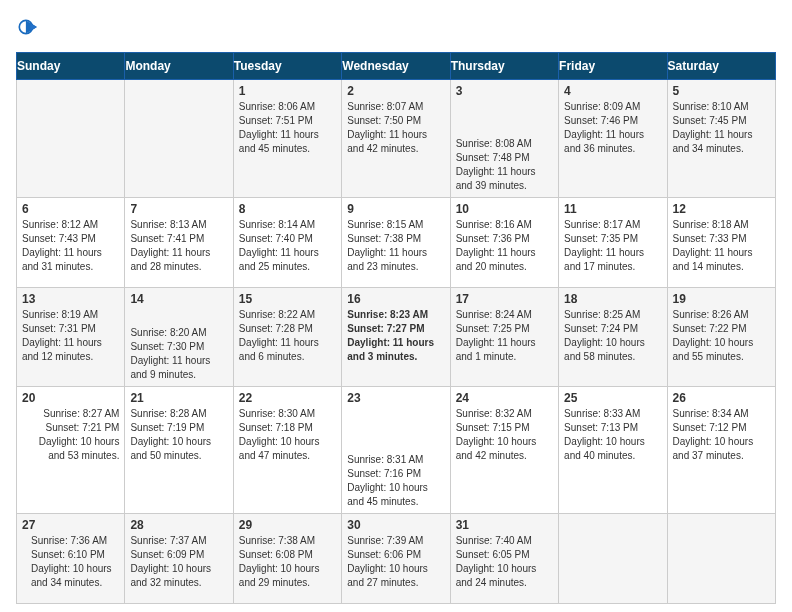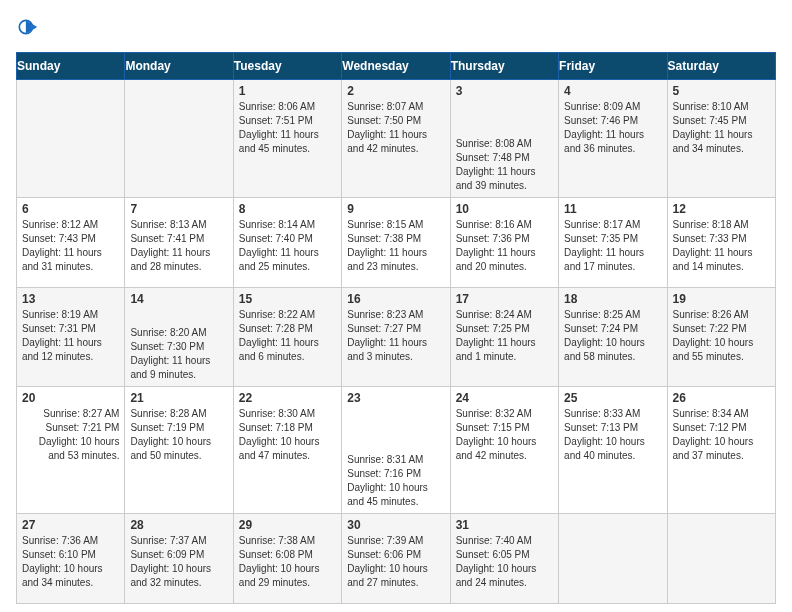--- a/index.html
+++ b/index.html
@@ -219,21 +219,21 @@
 Daylight: 11 hours and 9 minutes.</div>
         </td>
         <td>
           <span class="day-number">15</span>
           <div class="day-info" style="white-space: pre-line;">Sunrise: 8:22 AM
 Sunset: 7:28 PM
 Daylight: 11 hours and 6 minutes.</div>
         </td>
         <td>
           <span class="day-number">16</span>
-          <div class="day-info" style="white-space: pre-line;">Sunrise: 8:23 AM
+          <div class="day-info" style="white-space: pre-line; font-weight: bold;">Sunrise: 8:23 AM
 Sunset: 7:27 PM
 Daylight: 11 hours and 3 minutes.</div>
         </td>
         <td>
           <span class="day-number">17</span>
           <div class="day-info" style="white-space: pre-line;">Sunrise: 8:24 AM
 Sunset: 7:25 PM
 Daylight: 11 hours and 1 minute.</div>
         </td>
         <td>
@@ -289,21 +289,21 @@
         <td>
           <span class="day-number">26</span>
           <div class="day-info" style="white-space: pre-line;">Sunrise: 8:34 AM
 Sunset: 7:12 PM
 Daylight: 10 hours and 37 minutes.</div>
         </td>
       </tr>
       <tr>
         <td>
           <span class="day-number">27</span>
-          <div class="day-info" style="white-space: pre-line;">Sunrise: 7:36 AM
+          <div class="day-info" style="white-space: pre-line; margin-left: 9px;">Sunrise: 7:36 AM
 Sunset: 6:10 PM
 Daylight: 10 hours and 34 minutes.</div>
         </td>
         <td>
           <span class="day-number">28</span>
           <div class="day-info" style="white-space: pre-line;">Sunrise: 7:37 AM
 Sunset: 6:09 PM
 Daylight: 10 hours and 32 minutes.</div>
         </td>
         <td>

